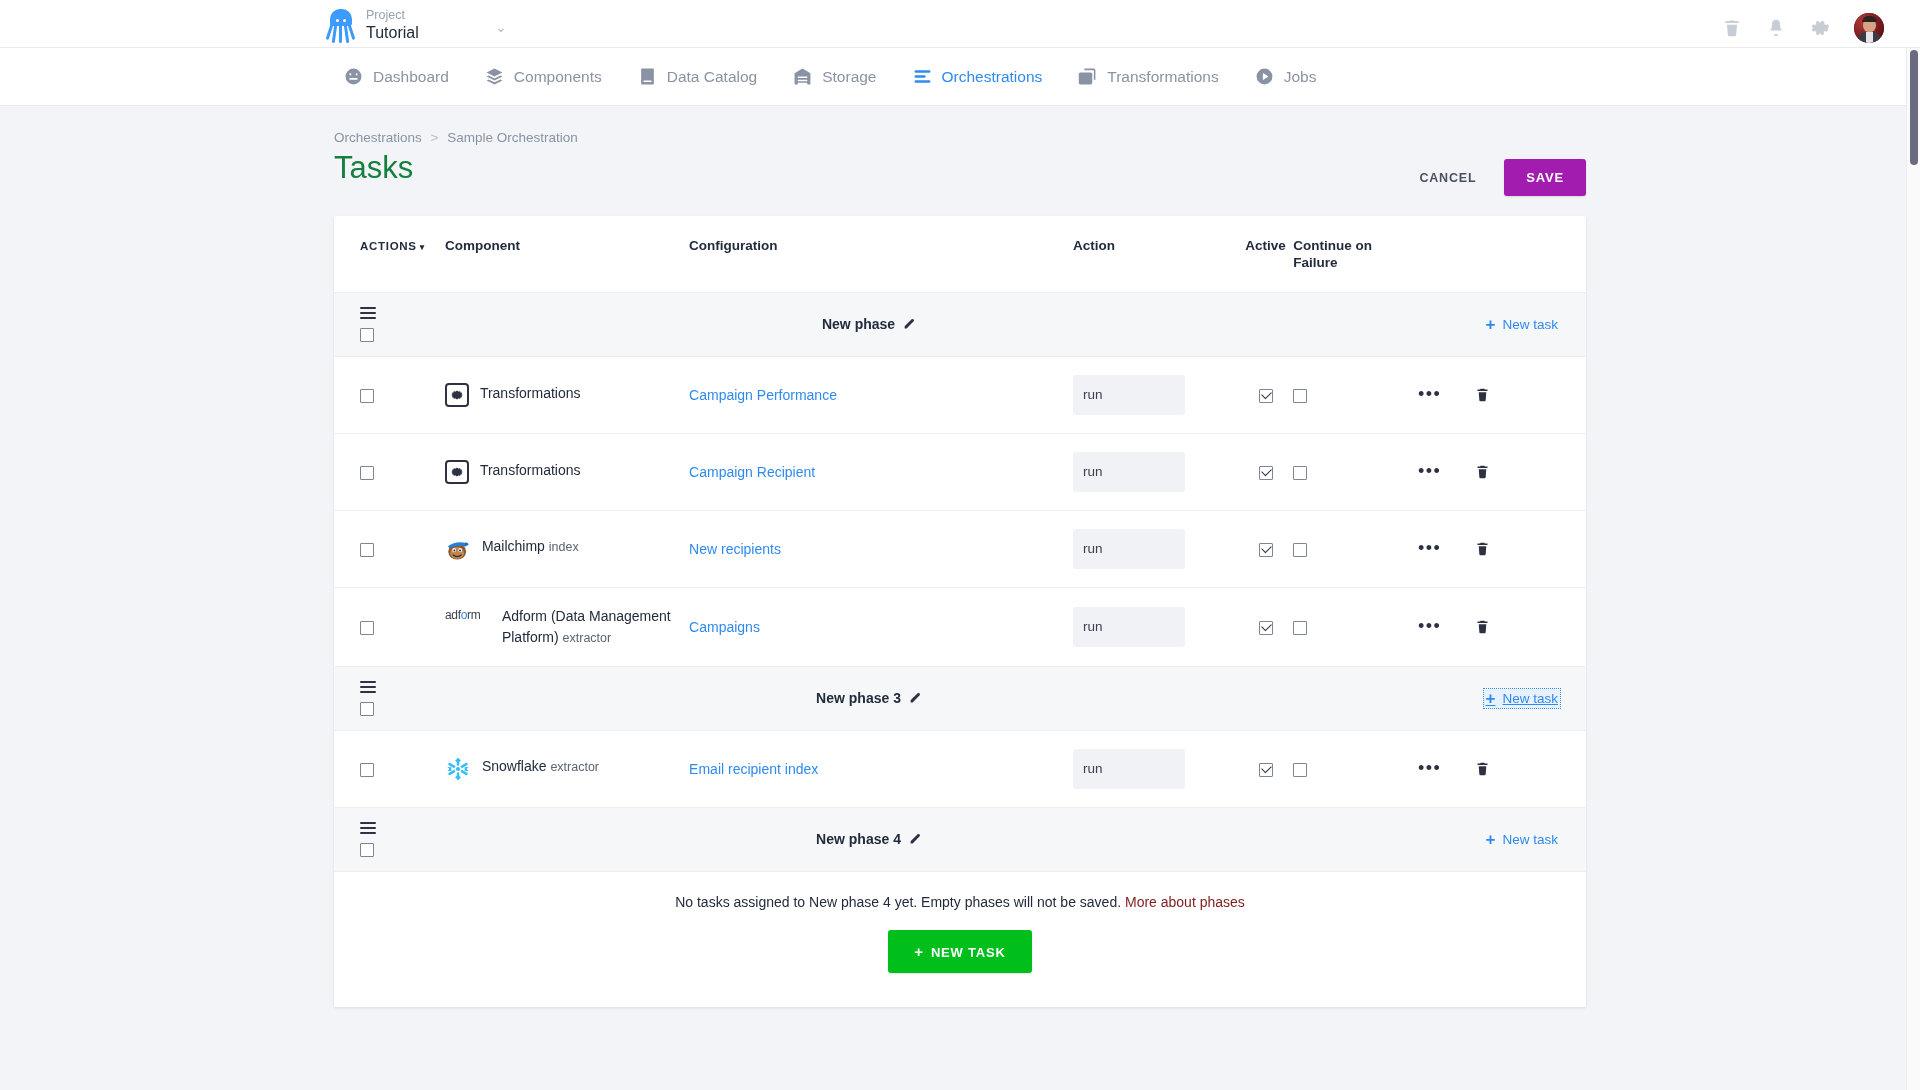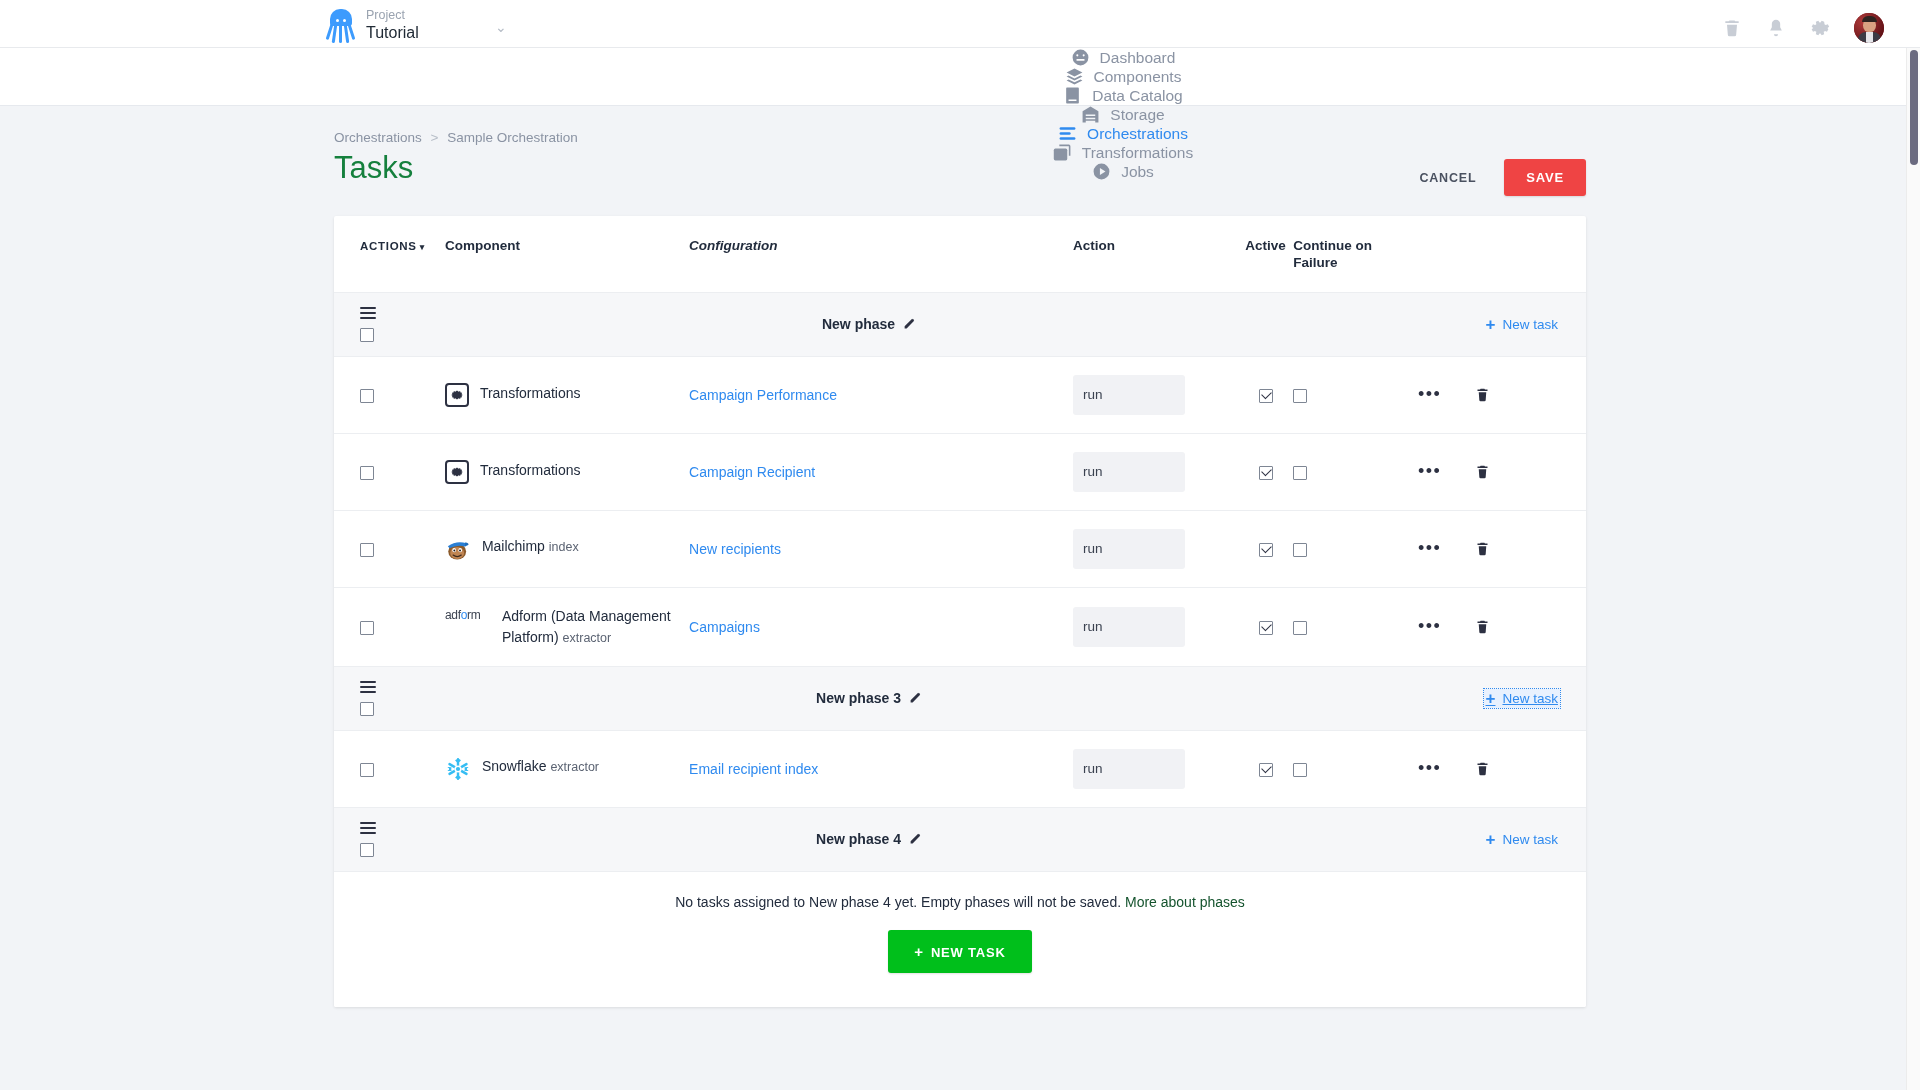--- a/index.html
+++ b/index.html
@@ -86,21 +86,20 @@
 
   
   .nav {
     height: 58px;
     background: #fff;
     border-bottom: 1px solid #e6e9ee;
     display: flex;
     align-items: center;
     padding-left: 326px;
     gap: 0;
-    flex-direction: column;
   }
   .nav-item {
     display: flex; align-items: center; gap: 10px;
     padding: 0 18px; height: 58px;
     color: #8a93a3; font-size: 15.5px;
     cursor: pointer; white-space: nowrap;
   }
   .nav-item.active { color: #2f8aef; }
   .nav-ico { display: flex; align-items: center; }
 
@@ -111,42 +110,42 @@
   .crumbs .sep { margin: 0 5px; color: #b6bdc7; }
   .title-row { display: flex; align-items: flex-start; justify-content: space-between; margin-top: 4px; }
   .page-title { font-size: 31px; font-weight: 400; color: #15803d; margin: 0; line-height: 1.25; }
   .title-actions { display: flex; align-items: center; gap: 14px; margin-top: 10px; }
   .btn-cancel {
     background: transparent; border: none; color: #4a5160;
     font-size: 12.5px; letter-spacing: .8px; font-weight: 700;
     padding: 10px 14px; cursor: pointer; font-family: inherit;
   }
   .btn-save {
-    background: #ef4444; border: none; color: #fff;
+    background: #a21caf; border: none; color: #fff;
     font-size: 13px; letter-spacing: .8px; font-weight: 700;
     padding: 11px 22px; border-radius: 3px; cursor: pointer;
     font-family: inherit; box-shadow: 0 1px 2px rgba(0,0,0,.12);
   }
 
   
   .card {
     background: #fff; margin-top: 20px;
     border-radius: 2px;
     box-shadow: 0 1px 3px rgba(0,0,0,.10);
     overflow: hidden;
   }
   table { width: 100%; border-collapse: collapse; }
   thead th {
     text-align: left; font-weight: 700; font-size: 13.5px;
     color: #222c3d; padding: 22px 0 20px 0; vertical-align: top;
     border-bottom: 1px solid #eceef1;
   }
   th.c-actions { width: 112px; padding-left: 26px; }
   th.c-comp { width: 250px; }
-  th.c-conf { width: 400px; font-style: italic; }
+  th.c-conf { width: 400px; }
   th.c-act { width: 168px; }
   th.c-active { width: 56px; }
   th.c-cont { width: 120px; }
   th.c-end { width: 180px; }
   .actions-hdr { font-size: 11.5px; letter-spacing: .7px; font-weight: 700; cursor: pointer; }
   .actions-hdr .cv { font-size: 9px; margin-left: 3px; color: #222c3d; }
   .hdr-2line { line-height: 1.25; }
 
   
   tr.phase > td { background: #f6f7f9; border-top: 1px solid #eceef1; border-bottom: 1px solid #eceef1; margin-top: 22px; }
@@ -213,21 +212,21 @@
     width: 46px; letter-spacing: -.3px; margin-top: 2px;
   }
   .adform-logo .o { color: #2f8aef; }
   .snow { width: 26px; height: 26px; flex: 0 0 auto; }
 
   
   .card-foot {
     background: #fff; text-align: center; padding: 22px 0 34px;
   }
   .foot-msg { font-size: 14px; color: #222c3d; }
-  .foot-msg a { color: #14532d; text-decoration: none; cursor: pointer; }
+  .foot-msg a { color: #7f1d1d; text-decoration: none; cursor: pointer; }
   .btn-newtask-lg {
     margin-top: 20px; background: #00bf1b; border: none; color: #fff;
     font-size: 13px; font-weight: 700; letter-spacing: .8px;
     padding: 13px 26px; border-radius: 3px; cursor: pointer;
     font-family: inherit; box-shadow: 0 1px 2px rgba(0,0,0,.12);
   }
   .btn-newtask-lg .plus { margin-right: 7px; font-size: 15px; }
 
   
   .vscroll {

